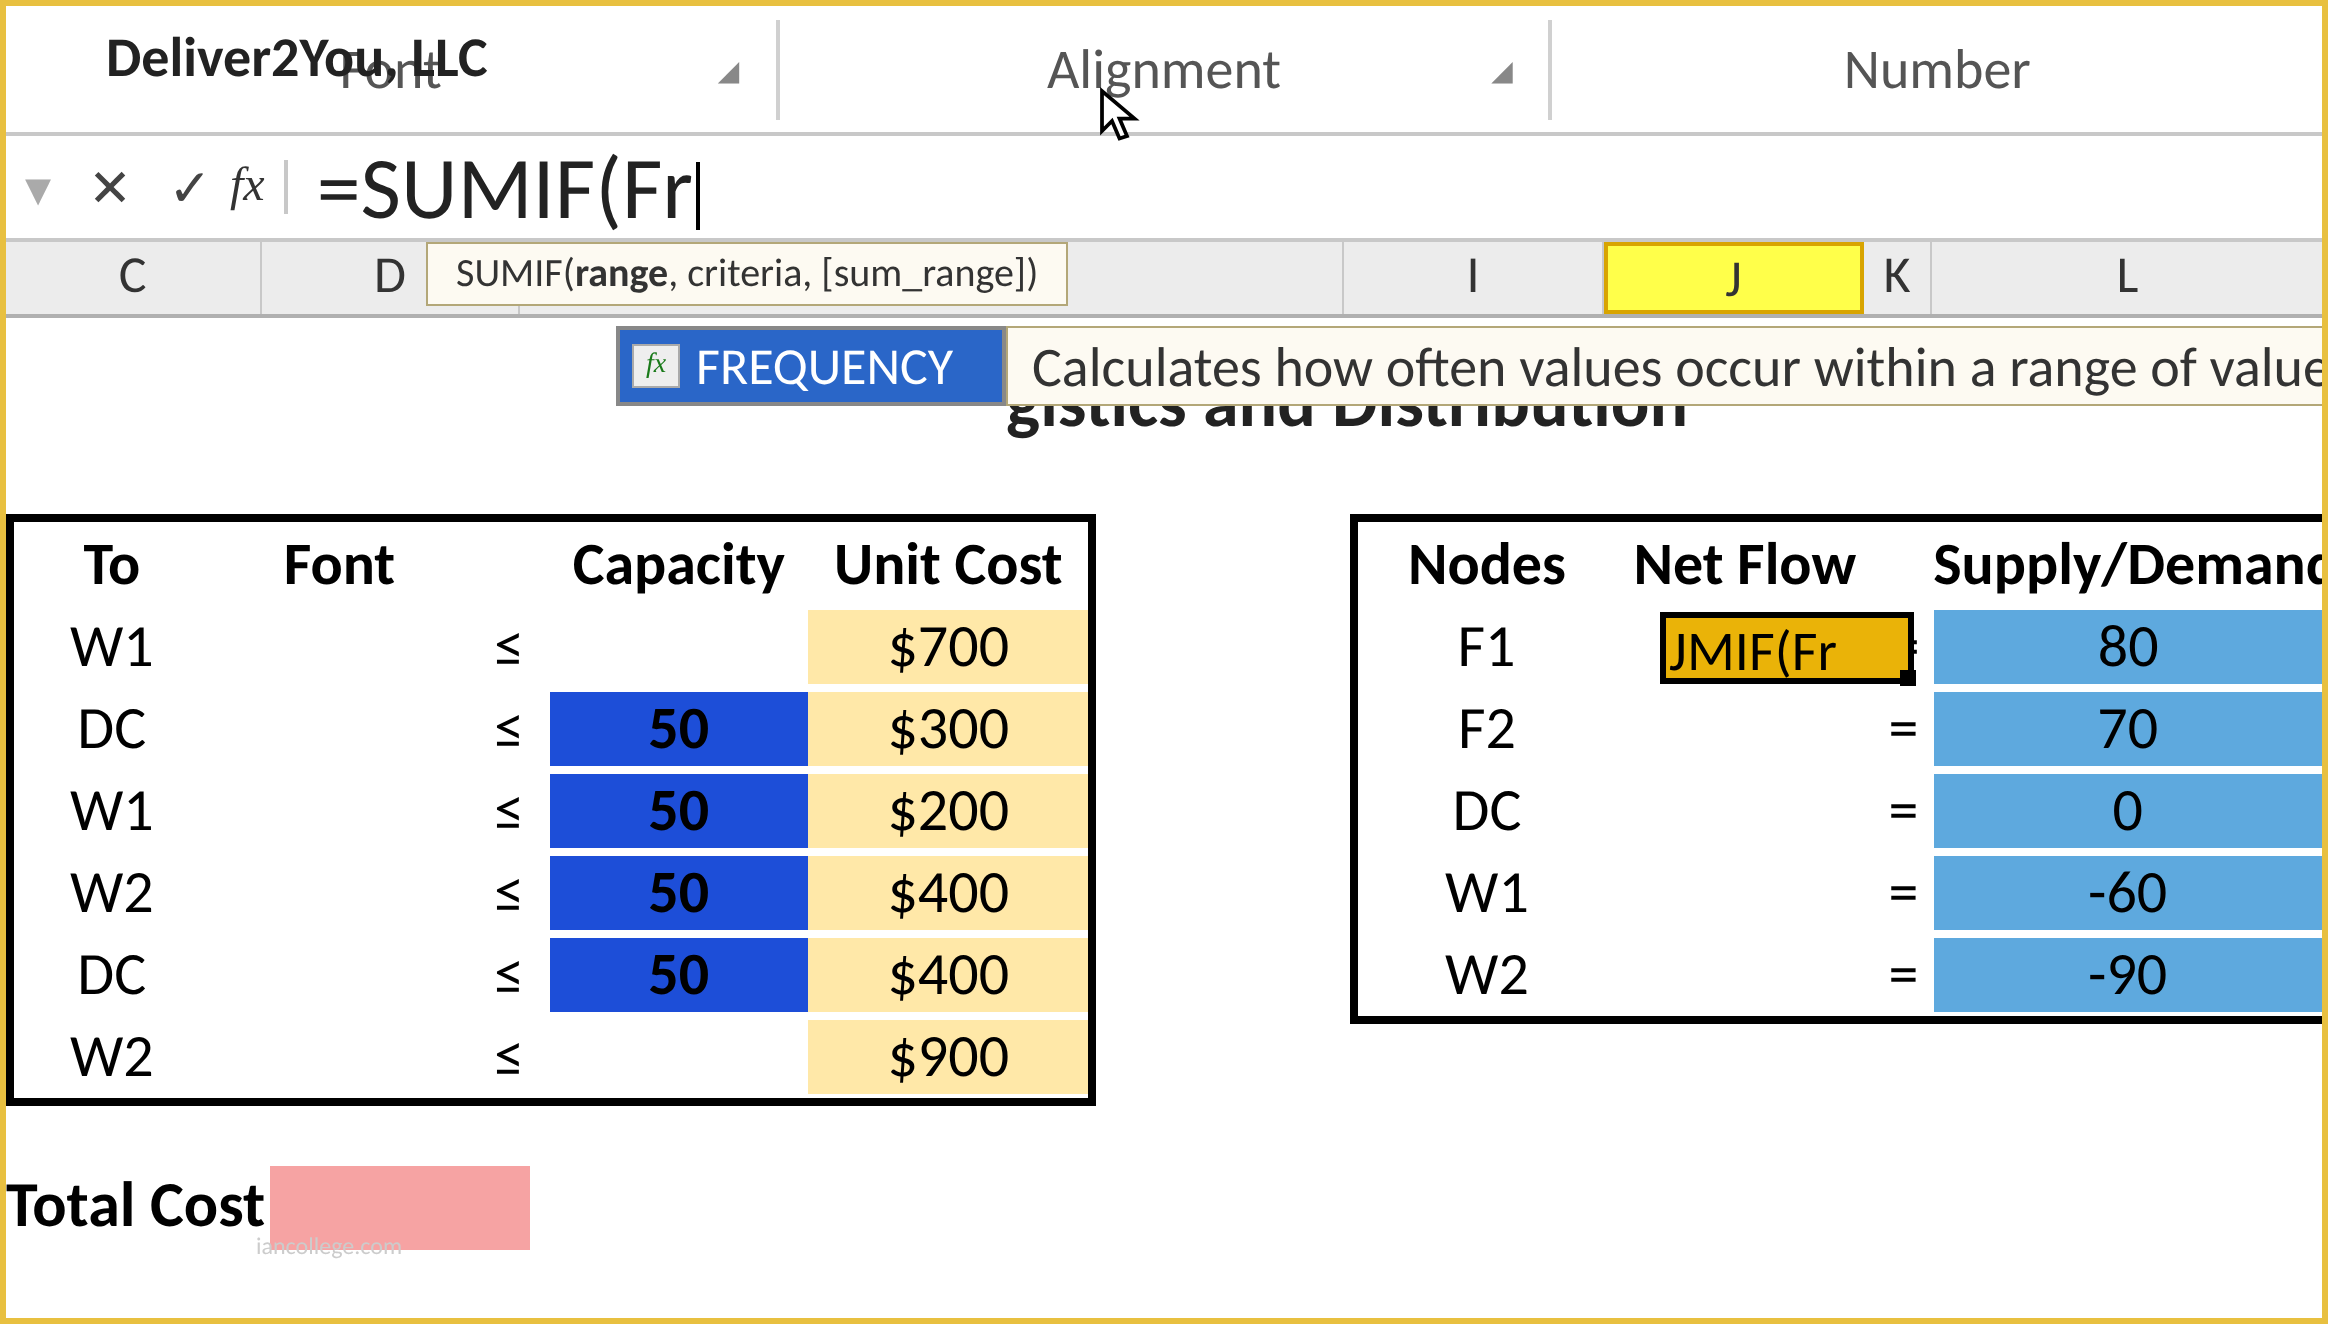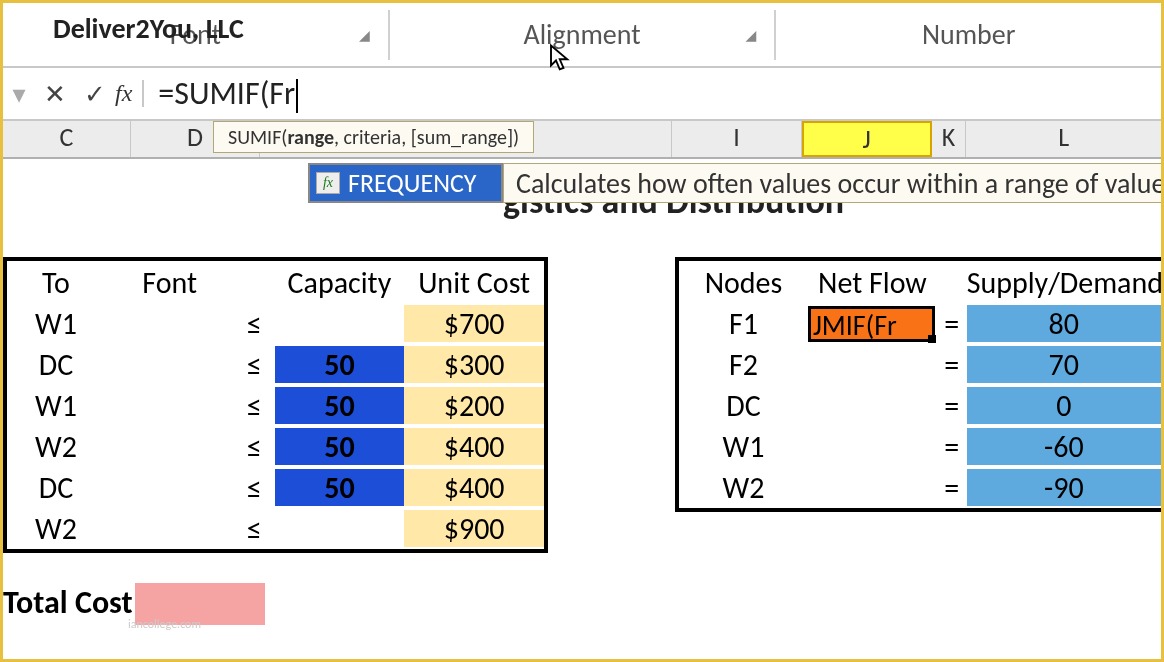--- a/index.html
+++ b/index.html
@@ -26,21 +26,21 @@
   .expand-dot { position:absolute; right:18px; bottom:8px; font-size:14px; color:#888; }
   .formula-row {
     height: 53px;
     display:flex;
     align-items:center;
     border-bottom: 2px solid #c8c8c8;
     position:relative;
   }
   .fb-btn { width:40px; text-align:center; font-size:26px; color:#444; }
   .fx-icon { font-style: italic; font-family: 'Times New Roman', serif; font-size:24px; color:#333; border-right:2px solid #c8c8c8; padding-right:10px; margin-right:6px;}
-  .formula-input { flex:1; font-size:32px; color:#222; padding-left:8px; position:relative; }
+  .formula-input { flex:1; font-size:44px; color:#222; padding-left:8px; position:relative; }
   .cursor-caret { display:inline-block; width:2px; height:34px; background:#000; vertical-align:middle; margin-left:1px;}
   .colhdr-row {
     display:flex;
     height:38px;
     border-bottom:2px solid #b0b0b0;
     background:#ececec;
     position:relative;
   }
   .colhdr { text-align:center; font-size:26px; color:#333; border-right:1px solid #c8c8c8; line-height:33px; }
   .colhdr.sel { background:#ffff4a; border:2px solid #d8a400; }
@@ -92,43 +92,43 @@
   }
   .table {
     position:absolute;
     background:#fff;
     border:4px solid #000;
     font-size:30px;
   }
   .table.left { left:0; top:254px; width:545px; }
   .table.right { left:672px; top:254px; width:490px; }
   .trow { display:flex; height:41px; align-items:center; }
-  .trow.header { font-weight:normal; height:42px;justify-content:center; }
+  .trow.header { font-weight:bold; height:42px;justify-content:center; }
   .cell { text-align:center; }
   .left .c1 { width:98px; }
   .left .c2 { width:130px; }
   .left .c3 { width:40px; }
   .left .c4 { width:130px; }
   .left .c5 { width:140px; }
   .ship-col { background:#dff3f5; }
   .cap-col { background:#1d4ed8;font-weight:bold; }
   .cost-col { background:#ffe8a8; }
   .right .c1 { width:130px; }
   .right .c2 { width:130px; }
   .right .c3 { width:30px; }
   .right .c4 { width:196px; }
   .sd-col { background:#5ea9de; }
   .editing-cell {
     border:3px solid #000;
     font-size:28px;
     padding:2px 2px;
-    background:#f97316;
+    background:#eab308;
     position:relative;
     text-align:left;
-    width:127px; height:36px; line-height:30px;
+    width:127px; height:36px; line-height:30px;margin-left:22px;
   }
   .editing-cell::after{
     content:''; position:absolute; right:-4px; bottom:-4px; width:8px; height:8px; background:#000;
   }
   .totalcost {
     position:absolute;
     left:0; top:580px;
     display:flex;
     align-items:flex-start;
     font-weight:bold;

